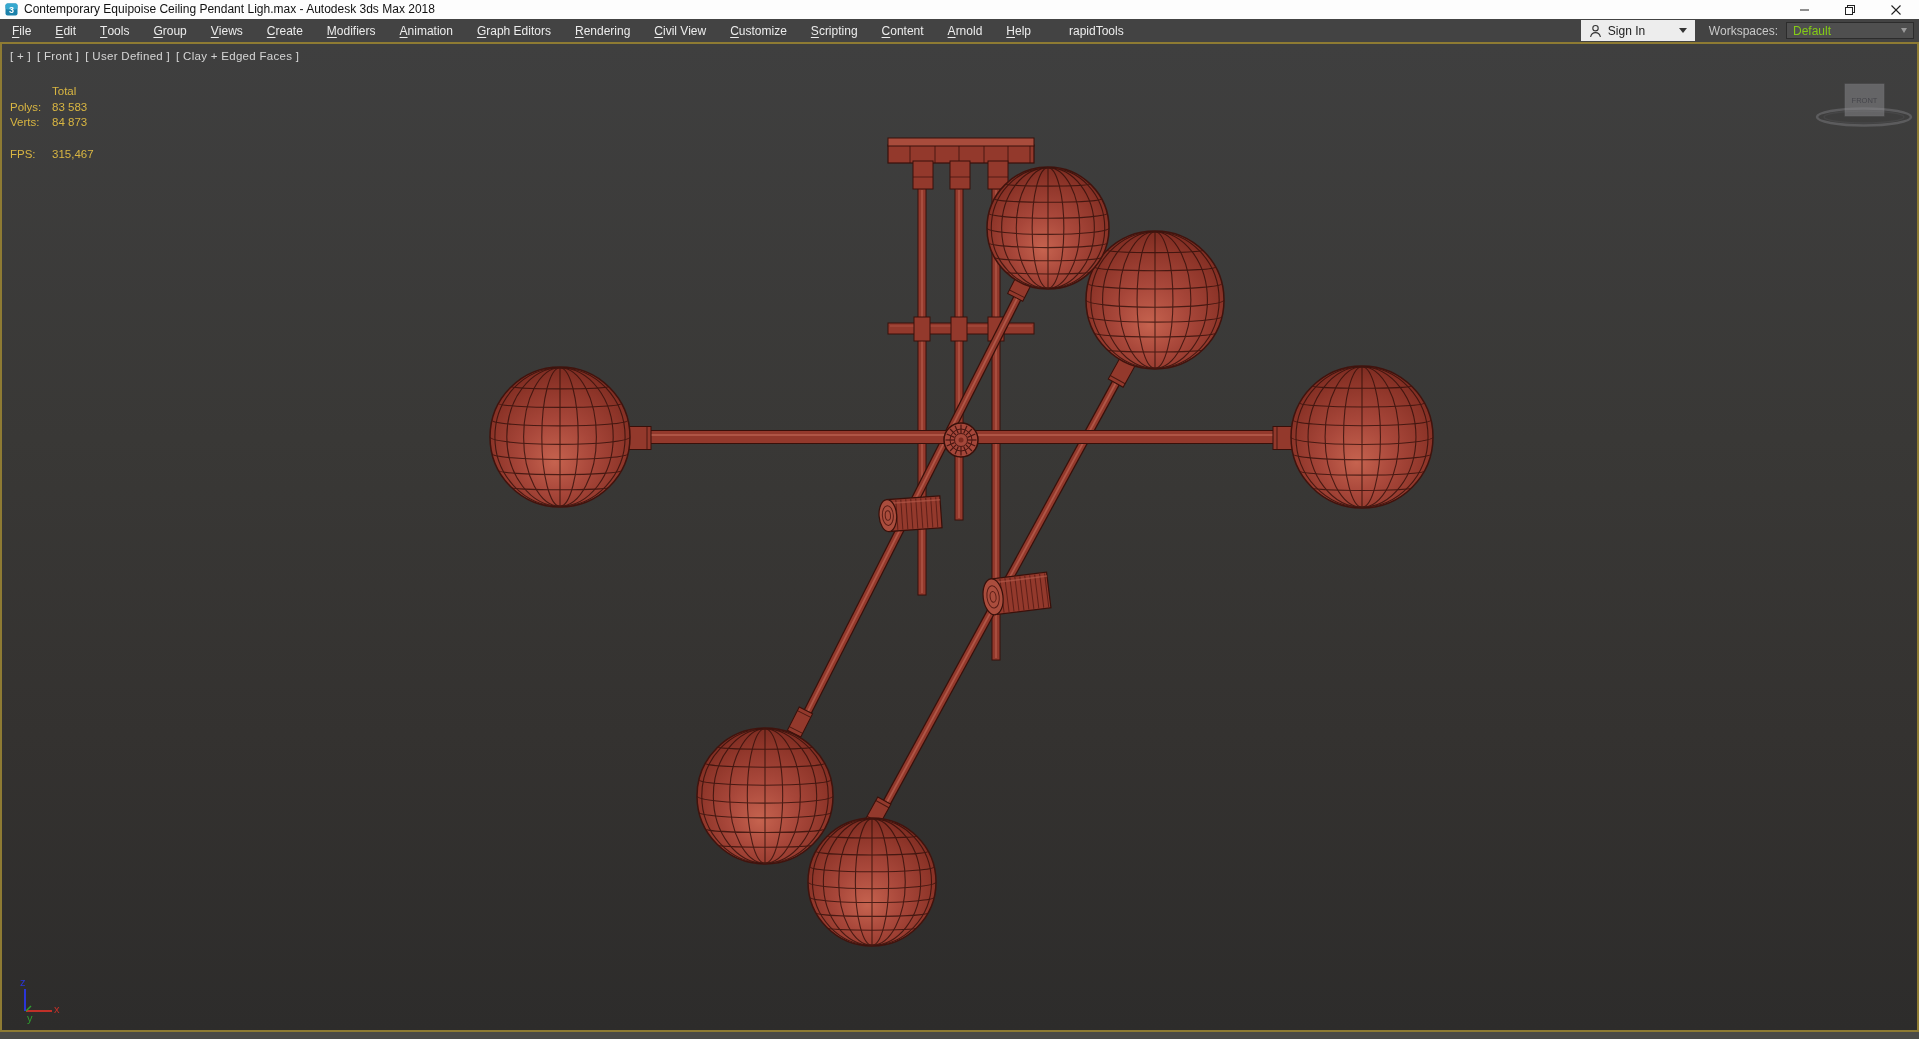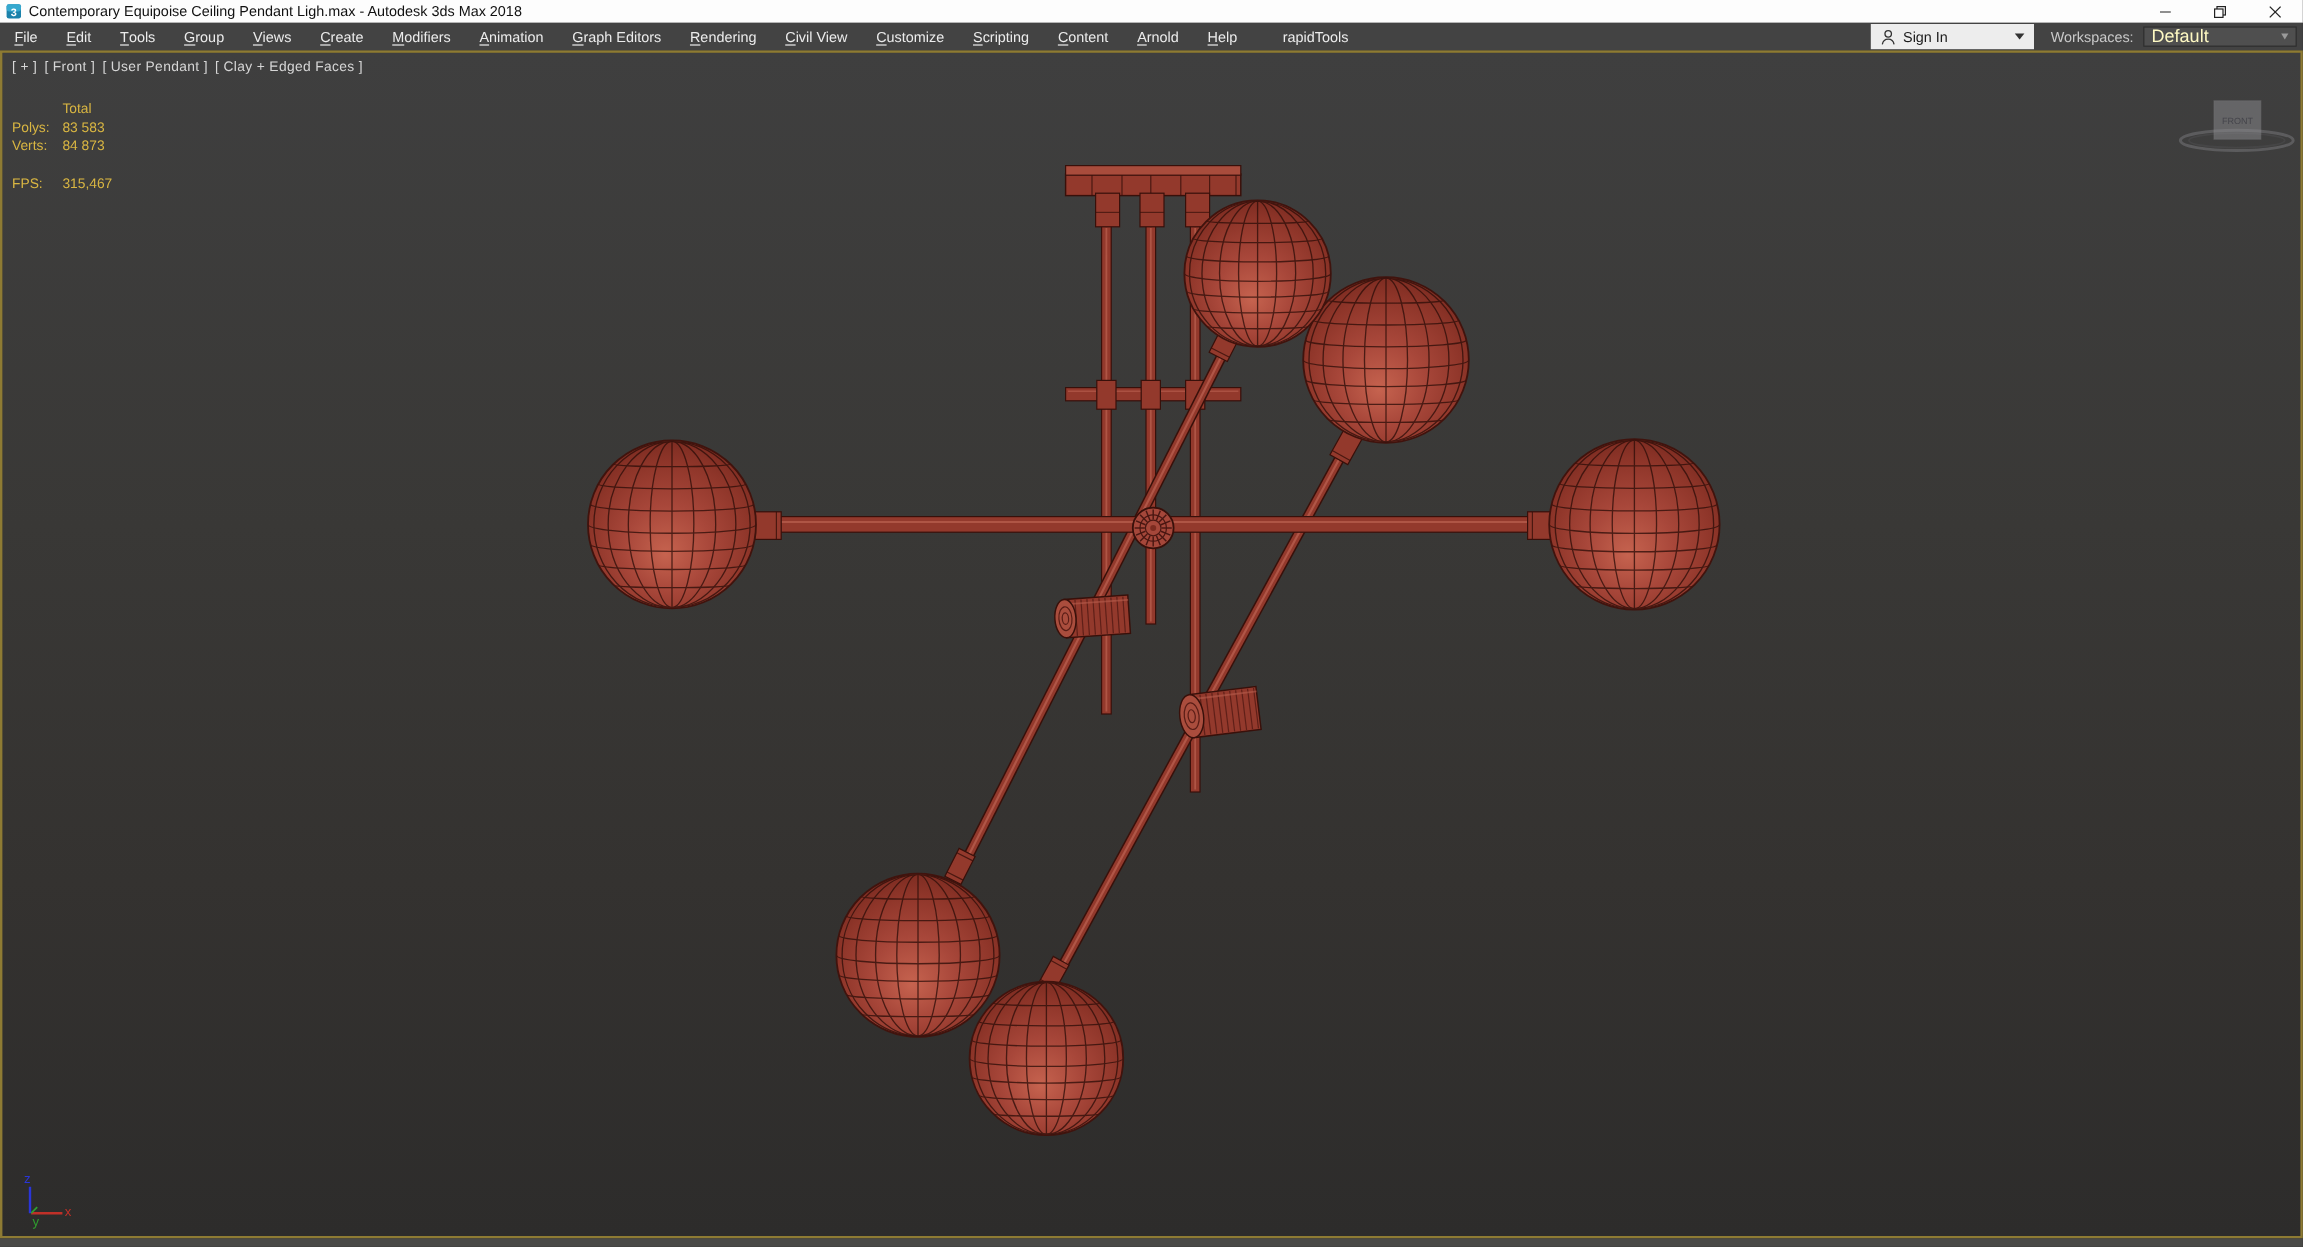--- a/index.html
+++ b/index.html
@@ -16,29 +16,29 @@
   .win-btn svg { display:block; }
 
   
   .menubar { position:absolute; left:0; top:19px; width:1919px; height:23px;
              background:#434343; display:flex; align-items:center; }
   .menu-items { display:flex; align-items:center; height:100%; padding-left:0; }
   .mi { font-size:12px; color:#ececec; padding:0 12px; height:100%;
         display:flex; align-items:center; white-space:nowrap; cursor:default; }
   .mi u { text-decoration:underline; text-underline-offset:2px; }
   .mi.rapid { margin-left:14px;text-align:right; }
-  .signin { margin-left:auto; height:21px; width:136px; background:#ededed;
+  .signin { margin-left:auto; height:21px; width:114px; background:#ededed;
             display:flex; align-items:center; padding:0 8px; gap:6px; }
   .signin-label { font-size:12px; color:#1b1b1b; flex:1; }
   .caret-down { width:0; height:0; border-left:4px solid transparent;
                 border-right:4px solid transparent; border-top:5px solid #333; }
   .ws-label { font-size:12px; color:#c9c9c9; margin:0 8px 0 14px; white-space:nowrap; }
   .ws-select { width:128px; height:17px; background:#4f4f4f; border:1px solid #2c2c2c;
                display:flex; align-items:center; padding:0 6px; margin-right:5px; }
-  .ws-value { font-size:15px; color:#fef9c3; flex:1; }
+  .ws-value { font-size:12px; color:#84cc16; flex:1; }
   .ws-select .caret-down { border-top-color:#9a9a9a; border-left-width:3px; border-right-width:3px; }
 
   
   .viewport { position:absolute; left:0; top:42px; width:1919px; height:990px;
               border:2px solid #8e7b33;
               background:linear-gradient(180deg,#3f3f3f 0%,#393836 40%,#343230 70%,#2d2c2b 100%); }
   .scene { position:absolute; left:0; top:0; width:100%; height:100%; display:block; }
   .vp-label { position:absolute; left:8px; top:6px; font-size:11.5px; color:#d6d6d6;
               letter-spacing:0.3px; display:flex; gap:6px; white-space:nowrap; }
   .vp-label span { cursor:default; }
@@ -365,21 +365,21 @@
         <line x1="26" y1="1011" x2="52" y2="1011" stroke="#c03028" stroke-width="2"></line>
         <line x1="26" y1="1011" x2="31" y2="1006" stroke="#2f9e2f" stroke-width="1.5"></line>
         <text x="20" y="986" fill="#2a35d8">z</text>
         <text x="54" y="1013" fill="#c03028">x</text>
         <text x="27" y="1022" fill="#2f9e2f">y</text>
       </g>
     </svg>
   <div class="vp-label" id="vp-label">
       <span>[ + ]</span>
       <span>[ Front ]</span>
-      <span>[ User Pendant ]</span>
+      <span>[ User Defined ]</span>
       <span>[ Clay + Edged Faces ]</span>
     </div>
   <div class="stats">
     <div class="srow">
         <span class="slab"></span>
         <span class="sval">Total</span>
       </div>
     <div class="srow">
         <span class="slab">Polys:</span>
         <span class="sval">83 583</span>

